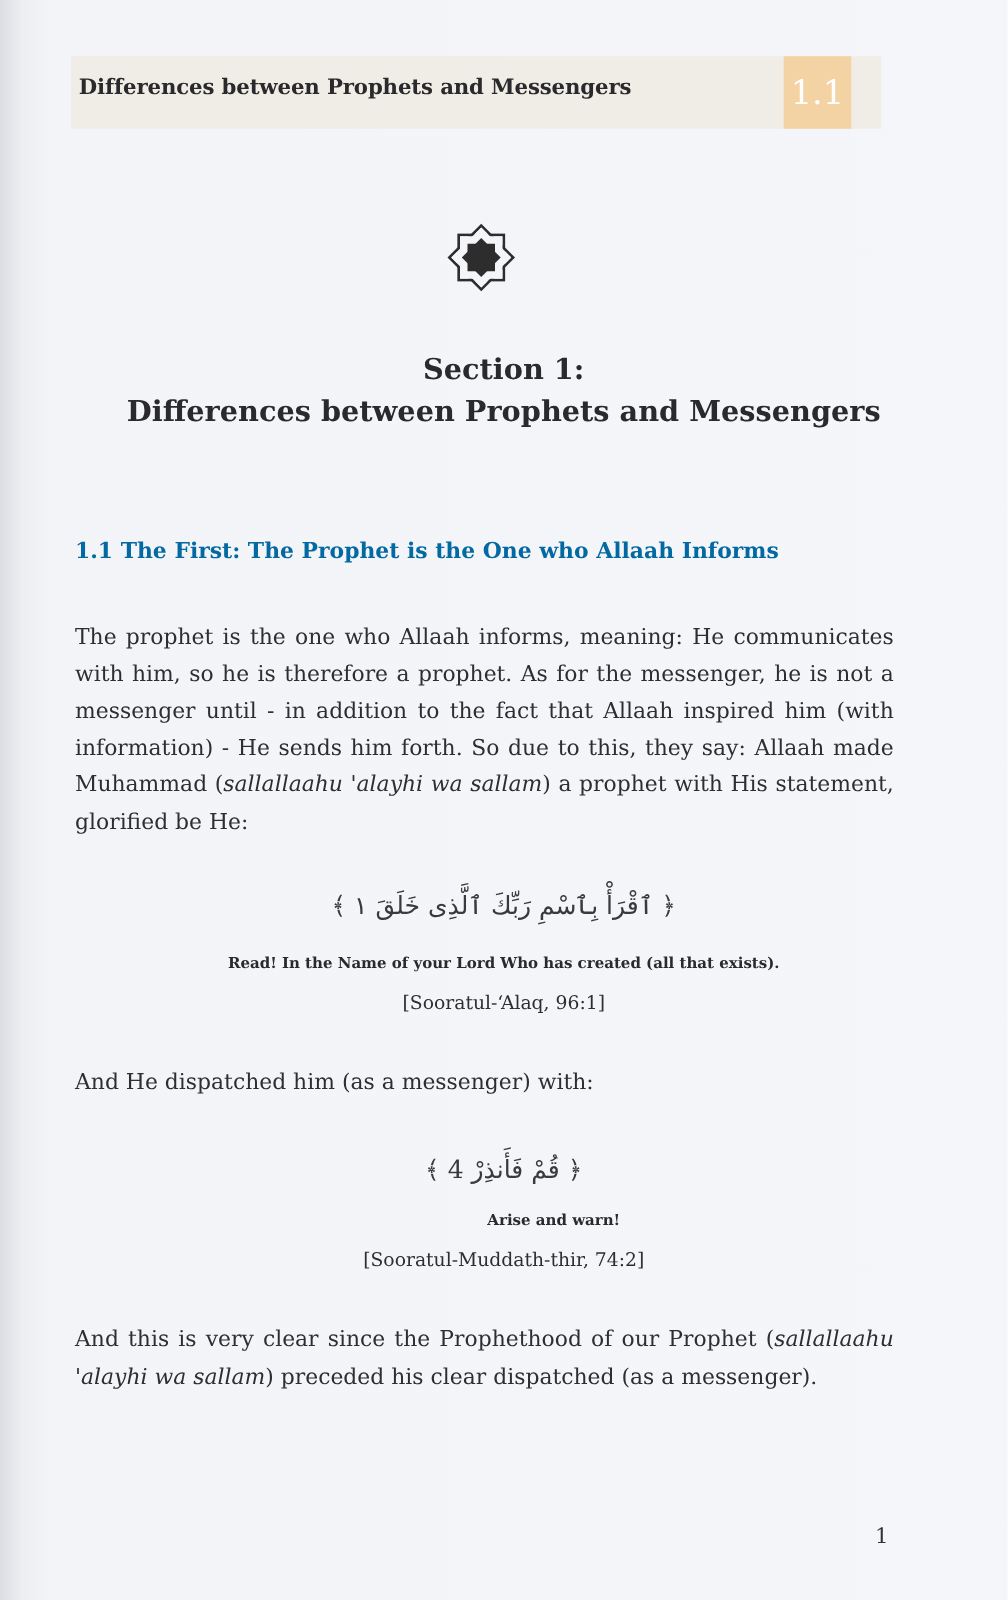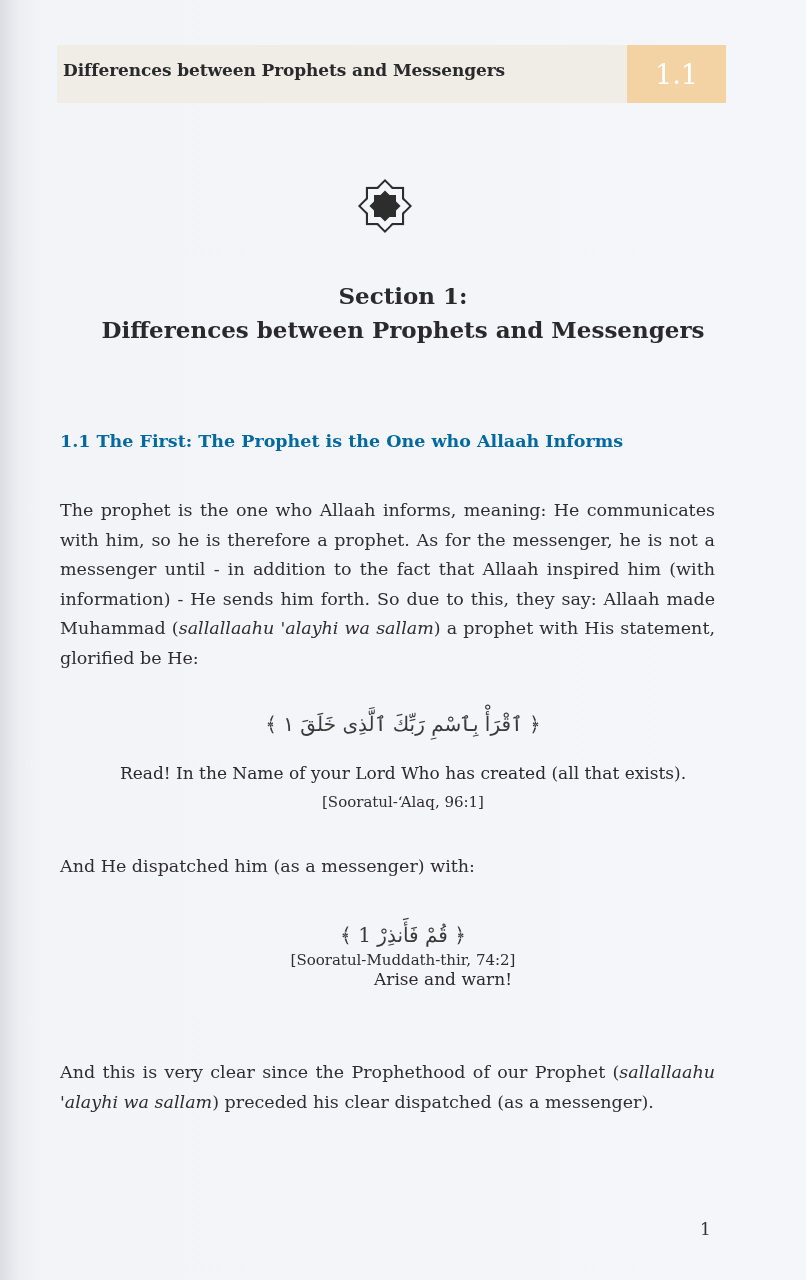--- a/index.html
+++ b/index.html
@@ -13,42 +13,42 @@
     .header-band {
       position: absolute; left: 57px; top: 45px; width: 648px; height: 58px;
       background: #f0ece6;
     }
     .header-title {
       position: absolute; left: 63px; top: 60px;
       font-size: 17px; font-weight: bold; color: #2a2a2c;
       letter-spacing: -0.1px;
     }
     .section-badge {
-      position: absolute; left: 627px; top: 45px; width: 99px; height: 58px;
+      position: absolute; left: 627px; top: 45px; width: 54px; height: 58px;
       background: #f3d3a3;
       display: flex; align-items: center; justify-content: center;
       color: #ffffff; font-size: 27px;
     }
     .ornament { position: absolute; left: 355px; top: 176px; width: 60px; height: 60px; }
     .section-heading {
       position: absolute; left: 0; width: 806px; text-align: center;
       font-weight: bold; font-size: 23px; color: #2a2a2c; line-height: 36px;
     }
     .sub-heading {
       position: absolute; left: 60px; top: 431px;
       font-weight: bold; font-size: 17.5px; color: #0369a1;
     }
     .para {
       position: absolute; left: 60px; width: 655px;
       font-size: 17.5px; line-height: 29.5px; text-align: justify; color: #2e2e30;
     }
     .para i { font-style: italic; margin-top: 24px; }
     .center { position: absolute; left: 0; width: 806px; text-align: center; }
     .arabic { font-size: 20px; color: #3a3a3a; direction: rtl; }
-    .translation { font-weight: normal; font-size: 17px; color: #2a2a2c; }
+    .translation { font-weight: bold; font-size: 12px; color: #2a2a2c; }
     .ref { font-size: 15px; color: #2e2e30; }
     .page-number { position: absolute; left: 700px; top: 1219px; font-size: 17px; color: #333; }
   </style>
 </head>
 <body>
 
 <div class="header-band"></div>
 <div class="header-title">Differences between Prophets and Messengers</div>
 <div class="section-badge">
   <span>1.1</span>
@@ -71,19 +71,19 @@
 <div class="sub-heading">1.1 The First: The Prophet is the One who Allaah Informs</div>
 
 <div class="para" style="top:496px;"><span>The prophet is the one who Allaah informs, meaning: He communicates with him, so he is therefore a prophet. As for the messenger, he is not a messenger until - in addition to the fact that Allaah inspired him (with information) - He sends him forth. So due to this, they say: Allaah made Muhammad (</span><i>sallallaahu 'alayhi wa sallam</i><span>) a prophet with His statement, glorified be He:</span></div>
 
 <div class="center arabic" style="top:712px;">﴿ ٱقْرَأْ بِٱسْمِ رَبِّكَ ٱلَّذِى خَلَقَ ١ ﴾</div>
 <div class="center translation" style="top:763px;">Read! In the Name of your Lord Who has created (all that exists).</div>
 <div class="center ref" style="top:793px;">[Sooratul-‘Alaq, 96:1]</div>
 
 <div class="para" style="top:852px;">And He dispatched him (as a messenger) with:</div>
 
-<div class="center arabic" style="top:923px;">﴿ قُمْ فَأَنذِرْ 1 ﴾</div>
+<div class="center arabic" style="top:923px;">﴿ قُمْ فَأَنذِرْ 4 ﴾</div>
 <div class="center translation" style="top:969px;padding-left:40px;">Arise and warn!</div>
-<div class="center ref" style="top:951px;text-align:center;">[Sooratul-Muddath-thir, 74:2]</div>
+<div class="center ref" style="top:999px;text-align:center;">[Sooratul-Muddath-thir, 74:2]</div>
 
 <div class="para" style="top:1058px;"><span>And this is very clear since the Prophethood of our Prophet (</span><i>sallallaahu 'alayhi wa sallam</i><span>) preceded his clear dispatched (as a messenger).</span></div>
 
 <div class="page-number">1</div>
 
 </body></html>

